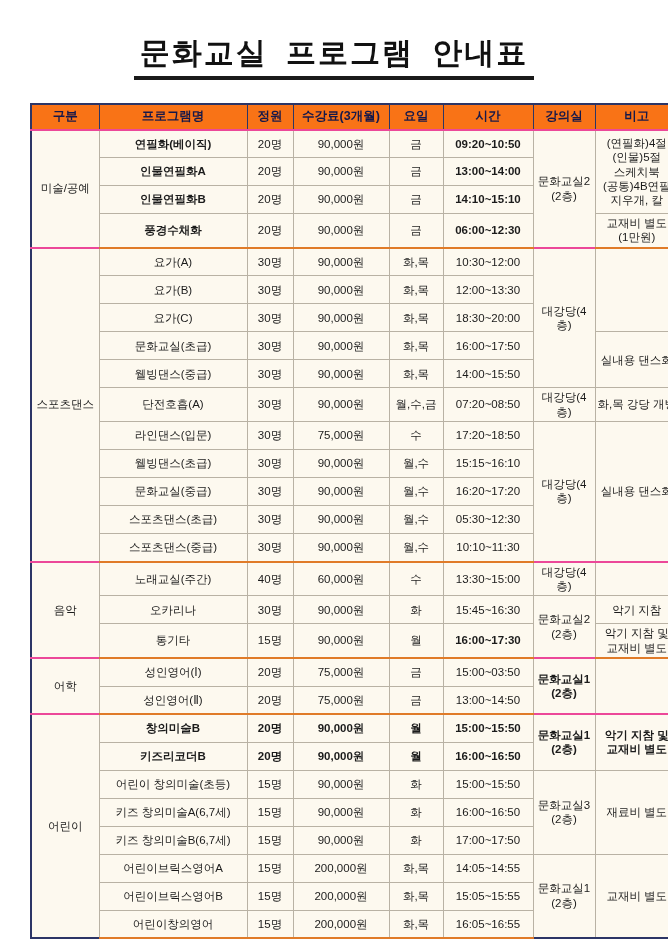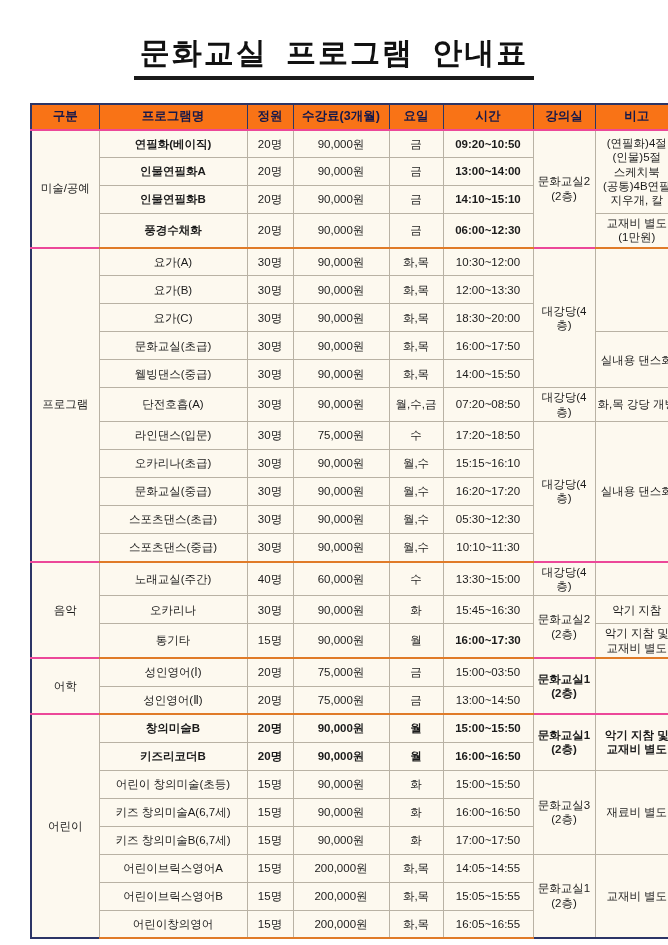--- a/index.html
+++ b/index.html
@@ -156,21 +156,21 @@
           </tr>
           <tr class="r group-last">
             <td class="prog red">풍경수채화</td>
             <td class="">20명</td>
             <td class="">90,000원</td>
             <td class="">금</td>
             <td class="red">06:00~12:30</td>
             <td class="note lastcol " rowspan="1">교재비 별도<br>(1만원)</td>
           </tr>
           <tr class="r group-start">
-            <td class="cat" rowspan="11">프로그램</td>
+            <td class="cat" rowspan="11">스포츠댄스</td>
             <td class="prog ">요가(A)</td>
             <td class="">30명</td>
             <td class="">90,000원</td>
             <td class="">화,목</td>
             <td class="">10:30~12:00</td>
             <td class="room " rowspan="5">대강당(4층)</td>
             <td class="note lastcol " rowspan="3"></td>
           </tr>
           <tr class="r">
             <td class="prog ">요가(B)</td>
@@ -213,21 +213,21 @@
           <tr class="r">
             <td class="prog ">라인댄스(입문)</td>
             <td class="">30명</td>
             <td class="">75,000원</td>
             <td class="">수</td>
             <td class="">17:20~18:50</td>
             <td class="room " rowspan="5">대강당(4층)</td>
             <td class="note lastcol " rowspan="5">실내용 댄스화</td>
           </tr>
           <tr class="r">
-            <td class="prog ">오카리나(초급)</td>
+            <td class="prog ">웰빙댄스(초급)</td>
             <td class="">30명</td>
             <td class="">90,000원</td>
             <td class="">월,수</td>
             <td class="">15:15~16:10</td>
           </tr>
           <tr class="r">
             <td class="prog ">문화교실(중급)</td>
             <td class="">30명</td>
             <td class="">90,000원</td>
             <td class="">월,수</td>

